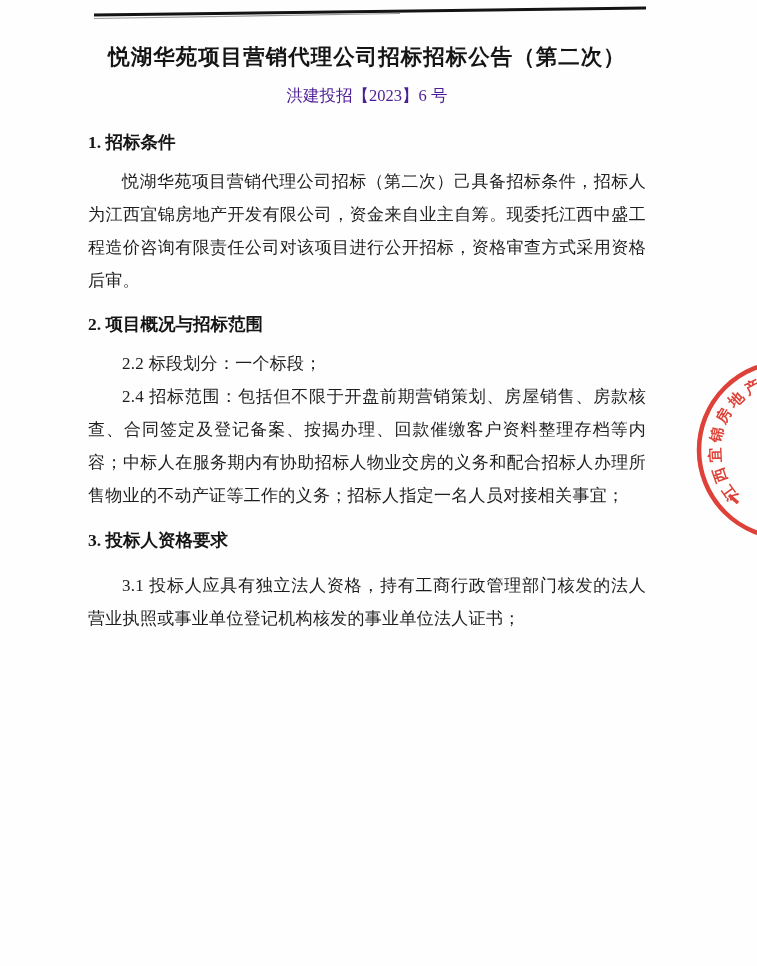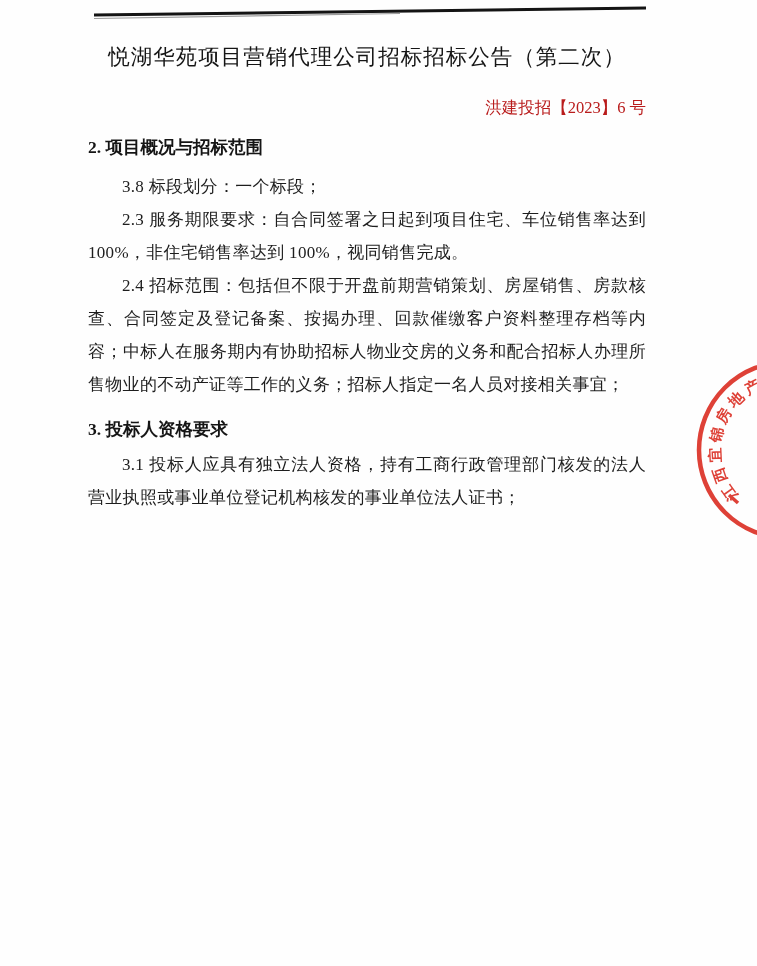--- a/index.html
+++ b/index.html
@@ -20,43 +20,43 @@
   }
   .content {
     position: absolute;
     left: 88px;
     top: 42px;
     width: 558px;
   }
   h1.doc-title {
     margin: 0;
     font-size: 21.5px;
-    font-weight: normal;
+    font-weight: bold;
     text-align: center;
     letter-spacing: 1px;
     line-height: 30px;
     color: #151515;
   }
   .doc-number {
-    margin-top: 24px;
-    text-align: right;
+    margin-top: 12px;
+    text-align: center;
     font-size: 16.5px;
     line-height: 24px;
-    color: #b91c1c;
+    color: #4c1d95;
   }
   h2.sec-heading {
     font-size: 17.5px;
     font-weight: bold;
     line-height: 21px;
     margin: 0;
     color: #151515;
   }
   .sec-1 h2.sec-heading { margin-top: 24px; margin-bottom: 12px; }
   .sec-2 h2.sec-heading { margin-top: 17px; margin-bottom: 12px; }
-  .sec-3 h2.sec-heading { margin-top: 18px; margin-bottom: 8px; }
+  .sec-3 h2.sec-heading { margin-top: 18px; margin-bottom: 18px; }
   p.body-para {
     margin: 0;
     font-size: 17px;
     line-height: 33px;
     text-align: justify;
     text-indent: 2em;
     letter-spacing: 0.3px;
     color: #1d1d1d;
   }
   .seal {
@@ -78,25 +78,28 @@
     <line x1="94" y1="15" x2="646" y2="8" stroke="#141414" stroke-width="3"></line>
     <line x1="94" y1="18.5" x2="400" y2="13.5" stroke="#9a9a9a" stroke-width="1.2"></line>
   </svg>
 
   <div class="content">
 
     <h1 class="doc-title">悦湖华苑项目营销代理公司招标招标公告（第二次）</h1>
 
     <div class="doc-number">洪建投招【2023】6 号</div>
 
+    <section class="sec-1">
+      <h2 class="sec-heading">1. 招标条件</h2>
+      <p class="body-para">悦湖华苑项目营销代理公司招标（第二次）己具备招标条件，招标人为江西宜锦房地产开发有限公司，资金来自业主自筹。现委托江西中盛工程造价咨询有限责任公司对该项目进行公开招标，资格审查方式采用资格后审。</p>
+    </section>
 
     <section class="sec-2">
       <h2 class="sec-heading">2. 项目概况与招标范围</h2>
-      <p class="body-para">3.8 标段划分：一个标段；</p>
-      <p class="body-para">2.3 服务期限要求：自合同签署之日起到项目住宅、车位销售率达到 100%，非住宅销售率达到 100%，视同销售完成。</p>
+      <p class="body-para">2.2 标段划分：一个标段；</p>
       <p class="body-para">2.4 招标范围：包括但不限于开盘前期营销策划、房屋销售、房款核查、合同签定及登记备案、按揭办理、回款催缴客户资料整理存档等内容；中标人在服务期内有协助招标人物业交房的义务和配合招标人办理所售物业的不动产证等工作的义务；招标人指定一名人员对接相关事宜；</p>
     </section>
 
     <section class="sec-3">
       <h2 class="sec-heading">3. 投标人资格要求</h2>
       <p class="body-para">3.1 投标人应具有独立法人资格，持有工商行政管理部门核发的法人营业执照或事业单位登记机构核发的事业单位法人证书；</p>
 
     </section>
 
   </div>

